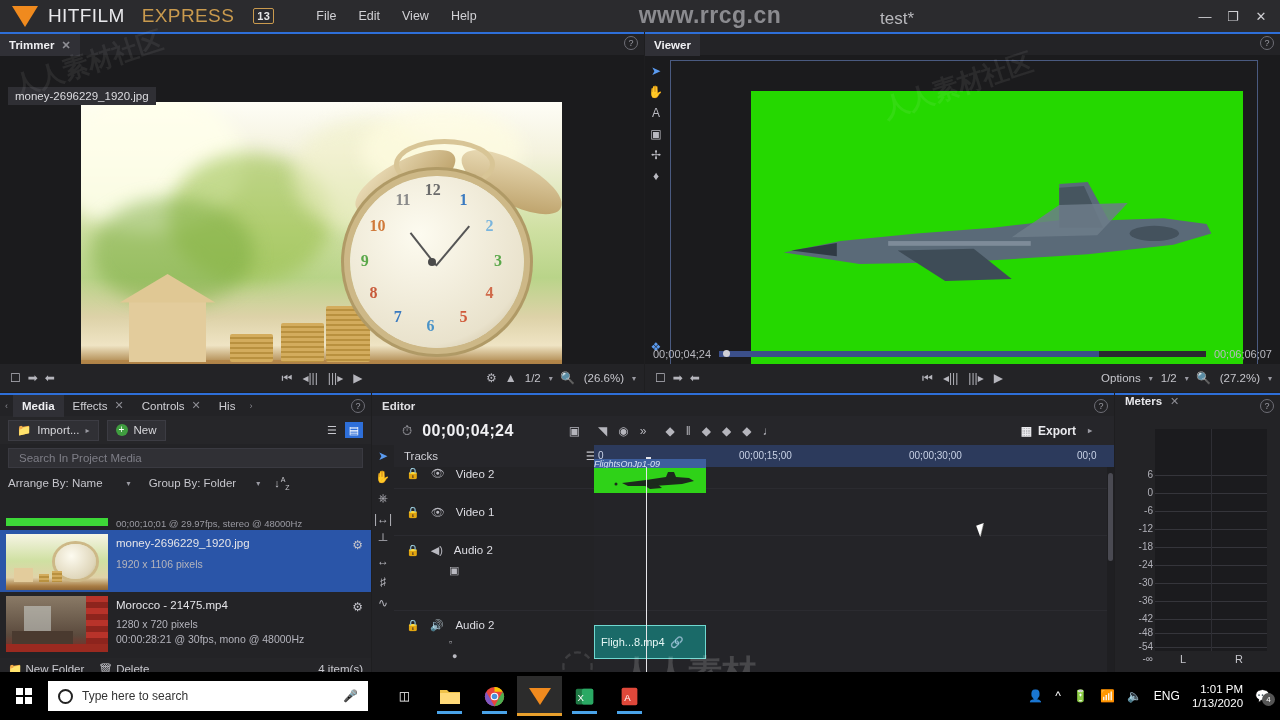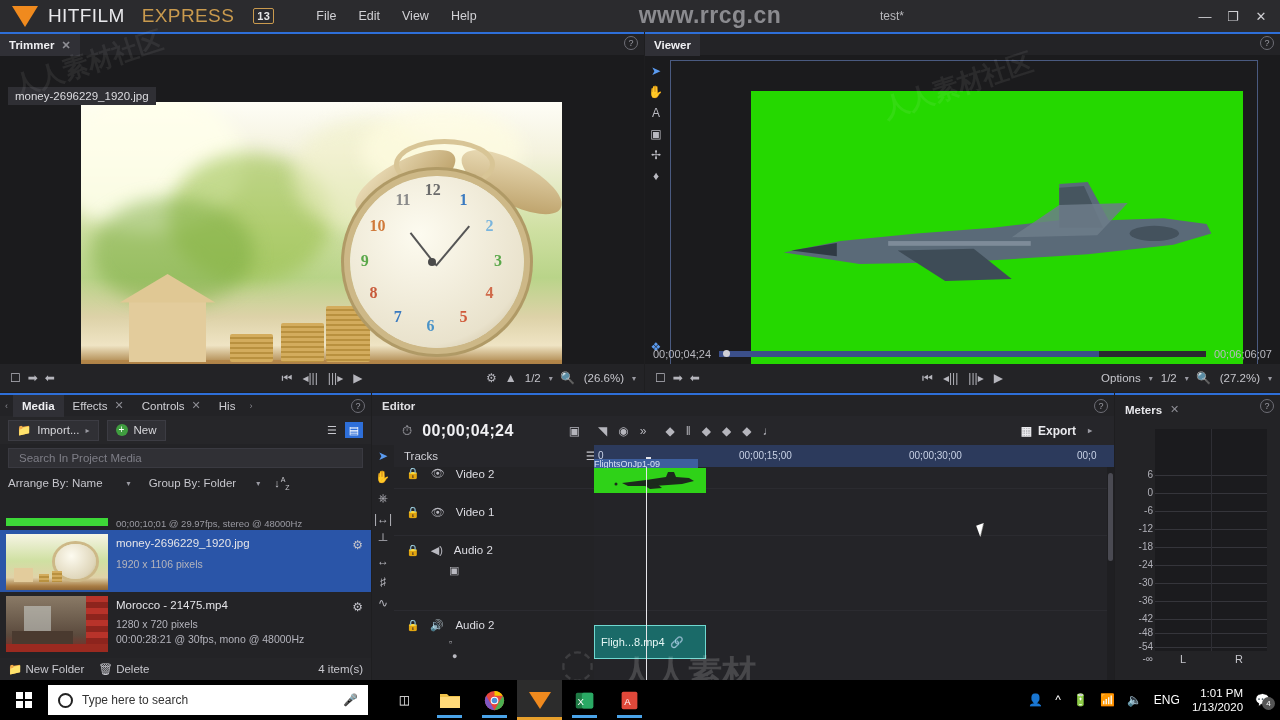--- a/index.html
+++ b/index.html
@@ -31,21 +31,21 @@
     font-weight: 700;
   }
   .menus { display: flex; margin-left: 34px; gap: 6px; }
   .menus div { padding: 4px 8px; font-size: 12.5px; color: #d2d2d6; border-radius: 2px; }
   .watermark-top {
     position: absolute; left: 560px; top: 2px; width: 300px; text-align: center;
     font-size: 23px; font-weight: 700; color: #9c9ca1; opacity: .85;
     letter-spacing: .5px;
   }
   .proj-title {
-    position: absolute; left: 880px; top: 9px; font-size: 12px; color: #b9b9bd;
+    position: absolute; left: 880px; top: 9px; font-size: 17px; color: #b9b9bd;
   }
   .wctrl { position: absolute; right: 6px; top: 0; height: 32px; display: flex; align-items: center; gap: 2px; }
   .wctrl div { width: 26px; height: 26px; display: flex; align-items: center; justify-content: center;
                color: #cfcfd3; font-size: 13px; }
   .panel-tab {
     display: inline-flex; align-items: center; height: 22px; padding: 0 9px;
     font-size: 11.5px; color: #cfcfd4; gap: 7px;
   }
   .panel-tab.active { background: #303036; color: #f0f0f3; font-weight: 700; border-top: 2px solid #2e6fd9; }
   .tab-x { color: #8e8e95; font-size: 11px; }
@@ -176,47 +176,47 @@
   .tracks-hdr .ham { margin-left: auto; color: #c0c0c6; }
   .ruler { position: absolute; left: 222px; top: 52px; width: 520px; height: 22px; background: #2c3a5c;
            font-size: 10px; color: #c9d2e6; }
   .ruler span { position: absolute; top: 5px; }
   .track-names { position: absolute; left: 22px; top: 74px; width: 200px; height: 213px; background: #232326; }
   .trk { position: absolute; left: 0; width: 200px; display: flex; align-items: center; gap: 11px;
          padding-left: 12px; font-size: 11.5px; color: #dcdce2; border-bottom: 1px solid #2b2b30; }
   .trk .ico { color: #b9b9c0; font-size: 11px; }
   .timeline-area { position: absolute; left: 222px; top: 74px; width: 520px; height: 213px; background: #242428; }
   .tl-row { position: absolute; left: 0; width: 520px; border-bottom: 1px solid #2b2b30; }
-  .clip-v2-label { position: absolute; left: 0; top: 0; width: 104px; height: 9px; background: #3e5f9e;
-                   color: #d8e0f2; font-size: 9px; }
+  .clip-v2-label { position: absolute; left: 0; top: 0; width: 112px; height: 9px; background: #3e5f9e;
+                   color: #d8e0f2; font-size: 9px; font-style: italic; }
   .clip-green { position: absolute; left: 0; top: 9px; width: 112px; height: 25px; background: #2fd218; }
   .clip-audio { position: absolute; left: 0; top: 0; width: 112px; height: 34px; background: #1a6a68;
                 border: 1px solid #6fd8d0; color: #e4f6f4; font-size: 11px;
                 display: flex; align-items: center; gap: 6px; padding-left: 6px; }
   .playhead { position: absolute; top: 0; width: 1px; background: #e6e6ea; }
   .playhead-tick { position: absolute; width: 5px; height: 9px; background: #e6e6ea; }
   .tl-scroll-v { position: absolute; right: 0; top: 74px; width: 7px; height: 213px; background: #1f1f22; }
   .tl-scroll-thumb { position: absolute; left: 1px; top: 6px; width: 5px; height: 88px; background: #4a4a52; border-radius: 3px; }
 
   
   #meters { position: absolute; left: 1115px; top: 393px; width: 165px; height: 287px; background: #232326; }
   .mt-tabrow { height: 23px; background: #232326; position: relative; border-top: 2px solid #2e6fd9;
-               display: flex; align-items: flex-end; }
+               display: flex; align-items: flex-start; }
   .mt-tabrow .lbl { font-size: 11.5px; color: #e8e8ec; padding-left: 10px; font-weight: 700; }
   .meter-body { position: absolute; left: 0; top: 26px; width: 165px; height: 255px; }
   .meter-scale { position: absolute; left: 6px; top: 10px; width: 32px; height: 222px; }
   .meter-scale div { position: absolute; right: 0; font-size: 10px; color: #b0b0b8; }
   .meter-graph { position: absolute; left: 40px; top: 10px; width: 112px; height: 222px; background: #1b1b1e; }
   .meter-gridline { position: absolute; left: 0; width: 112px; height: 1px; background: #35353b; }
   .meter-div { position: absolute; left: 56px; top: 0; width: 1px; height: 222px; background: #2e2e34; }
   .meter-lr { position: absolute; left: 40px; top: 234px; width: 112px; display: flex; }
   .meter-lr span { flex: 1; text-align: center; font-size: 11px; color: #c6c6cc; }
 
   
-  #taskbar { position: absolute; left: 0; bottom: 0; width: 1280px; height: 40px; background: #000; display: flex; align-items: center; }
+  #taskbar { position: absolute; left: 0; bottom: 0; width: 1280px; height: 48px; background: #000; display: flex; align-items: center; }
   .win-logo { width: 48px; height: 40px; display: flex; align-items: center; justify-content: center; }
   .wl-grid { width: 16px; height: 16px; display: grid; grid-template-columns: 1fr 1fr; grid-template-rows: 1fr 1fr; gap: 2px; }
   .wl-grid i { background: #fff; display: block; }
   .searchfield { width: 320px; height: 30px; background: #fff; display: flex; align-items: center;
                  gap: 9px; padding: 0 10px; color: #333; font-size: 12px; }
   .circ { width: 15px; height: 15px; border: 2px solid #222; border-radius: 50%; }
   .tb-icon { width: 45px; height: 40px; display: flex; align-items: center; justify-content: center; position: relative; }
   .tb-running:after { content:""; position: absolute; bottom: 2px; left: 10px; width: 25px; height: 3px; background: #4aa3e8; }
   .tb-active { background: #2c2c2c; }
   .tb-active:after { content:""; position: absolute; bottom: 0; left: 0; width: 45px; height: 3px; background: #e8a02c; }

